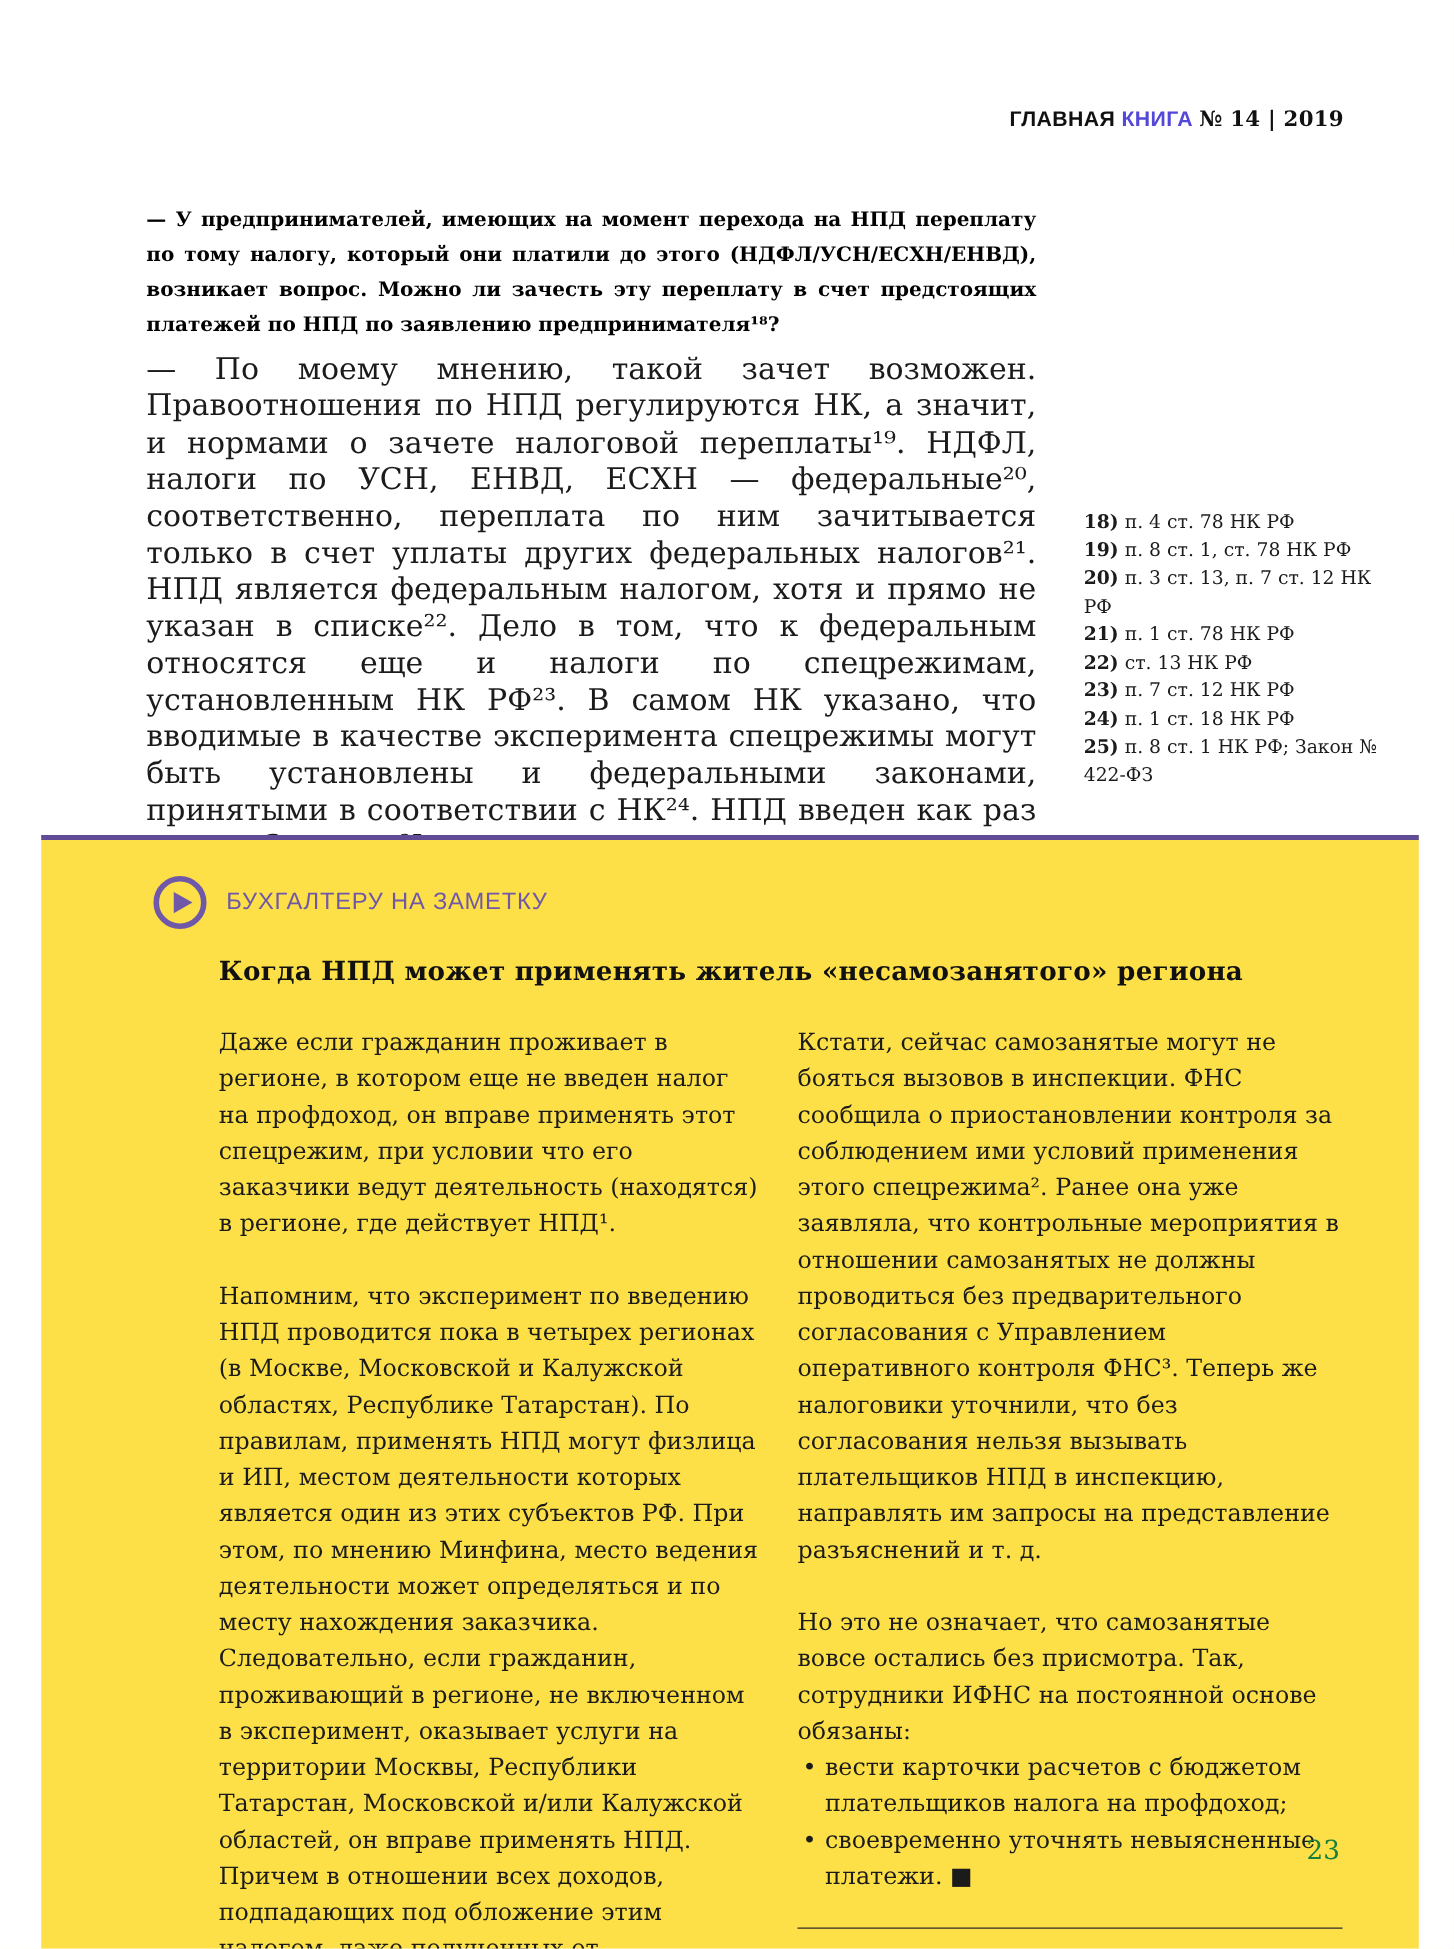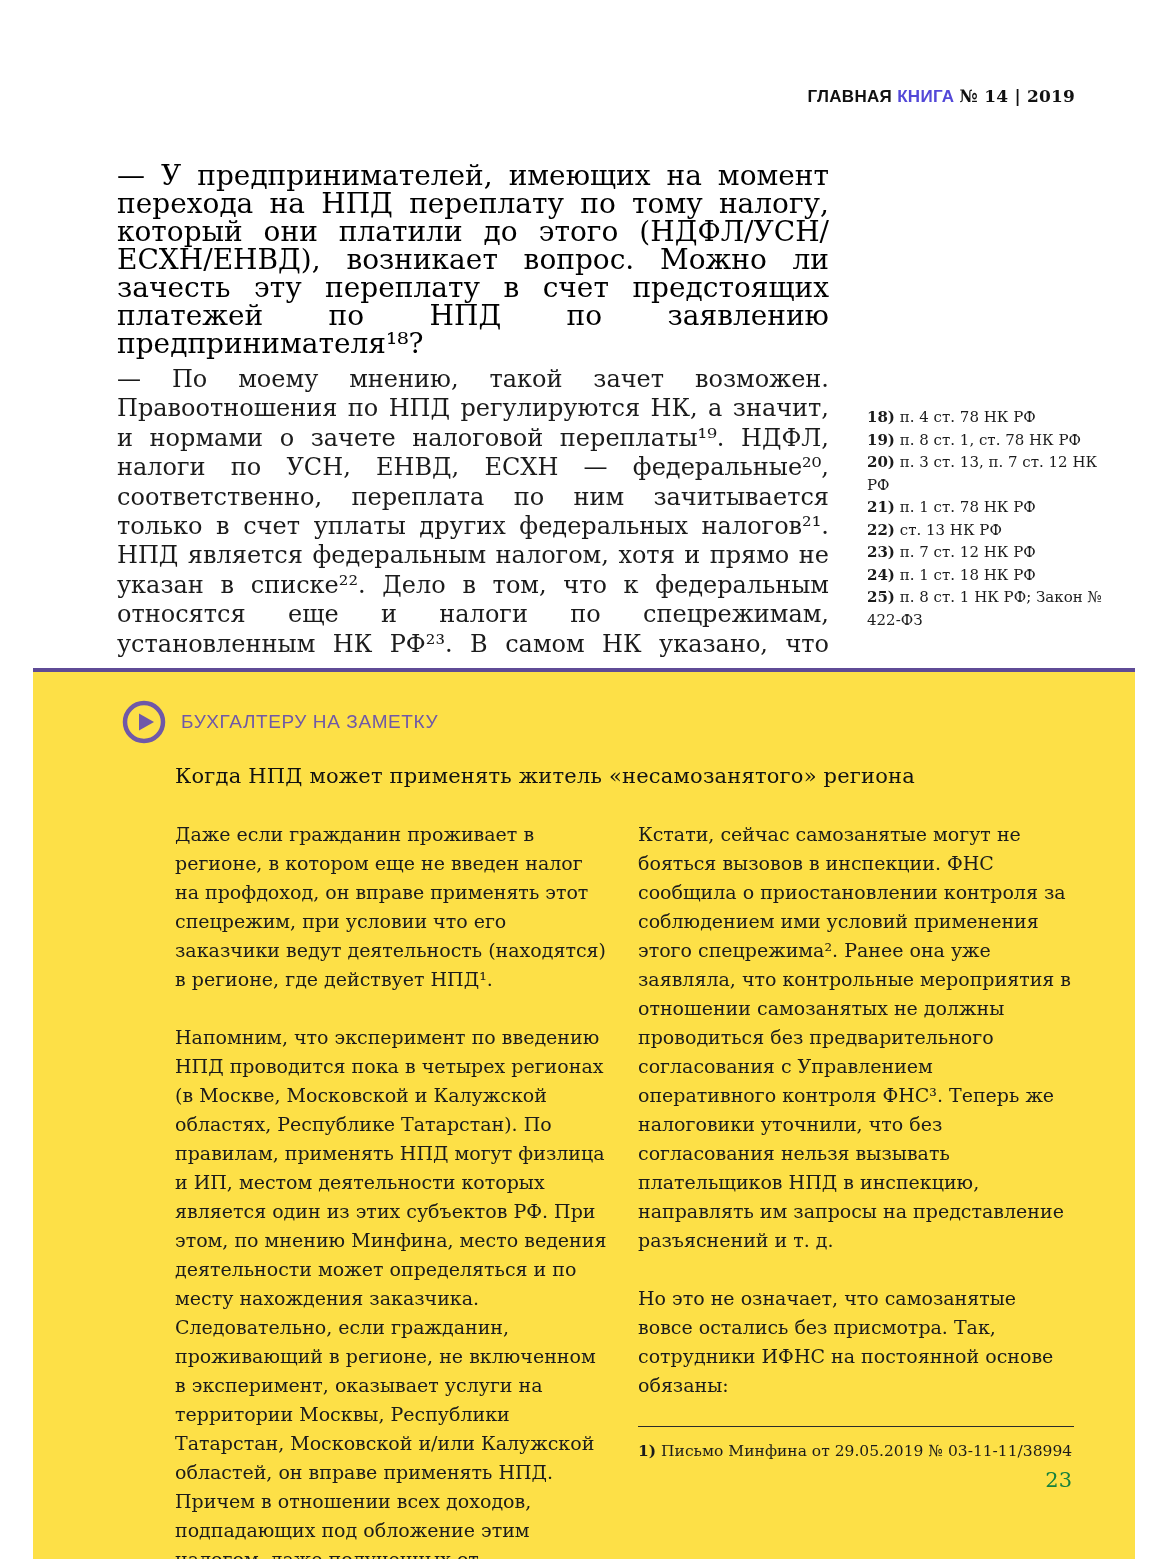--- a/index.html
+++ b/index.html
@@ -34,22 +34,22 @@
   }
 
   
   .article {
     position: absolute;
     left: 117px;
     top: 162px;
     width: 712px;
   }
   .article .question {
-    font-weight: normal;
-    font-size: 28px;
+    font-weight: bold;
+    font-size: 16px;
     line-height: 28px;
     color: #000000;
     text-align: justify;
   }
   .article .answer {
     margin-top: 7px;
     font-size: 24px;
     line-height: 29.4px;
     color: #1b1b1b;
     text-align: justify;
@@ -93,21 +93,21 @@
     font-family: "Liberation Sans", sans-serif;
     font-size: 19px;
     letter-spacing: 0.6px;
     color: #6f58a8;
   }
   .note-title {
     position: absolute;
     left: 142px;
     top: 92px;
     width: 900px;
-    font-weight: normal;
+    font-weight: bold;
     font-size: 21px;
     color: #111111;
     letter-spacing: 0.2px;
   }
   .note-cols {
     position: absolute;
     left: 142px;
     top: 148px;
     width: 900px;
     display: flex;
@@ -177,20 +177,24 @@
     </div>
     <div class="note-title">Когда НПД может применять житель «несамозанятого» региона</div>
     <div class="note-cols">
       <div class="note-col">
         <p>Даже если гражданин проживает в регионе, в котором еще не введен налог на профдоход, он вправе применять этот спецрежим, при условии что его заказчики ведут деятельность (находятся) в регионе, где действует НПД¹.</p>
         <p>Напомним, что эксперимент по введению НПД проводится пока в четырех регионах (в Москве, Московской и Калужской областях, Республике Татарстан). По правилам, применять НПД могут физлица и ИП, местом деятельности которых является один из этих субъектов РФ. При этом, по мнению Минфина, место ведения деятельности может определяться и по месту нахождения заказчика. Следовательно, если гражданин, проживающий в регионе, не включенном в эксперимент, оказывает услуги на территории Москвы, Республики Татарстан, Московской и/или Калужской областей, он вправе применять НПД. Причем в отношении всех доходов, подпадающих под обложение этим налогом, даже полученных от заграничных источников.</p>
       </div>
       <div class="note-col">
         <p>Кстати, сейчас самозанятые могут не бояться вызовов в инспекции. ФНС сообщила о приостановлении контроля за соблюдением ими условий применения этого спецрежима². Ранее она уже заявляла, что контрольные мероприятия в отношении самозанятых не должны проводиться без предварительного согласования с Управлением оперативного контроля ФНС³. Теперь же налоговики уточнили, что без согласования нельзя вызывать плательщиков НПД в инспекцию, направлять им запросы на представление разъяснений и т. д.</p>
         <p>Но это не означает, что самозанятые вовсе остались без присмотра. Так, сотрудники ИФНС на постоянной основе обязаны:</p>
+        <ul>
+          <li>вести карточки расчетов с бюджетом плательщиков налога на профдоход;</li>
+          <li>своевременно уточнять невыясненные платежи. ■</li>
+        </ul>
         <div class="note-foot">
           <span class="fn"><b>1)</b> <span>Письмо Минфина от 29.05.2019 № 03-11-11/38994</span></span>
 
         </div>
       </div>
     </div>
   </div>
 
   <div class="folio">23</div>
 

